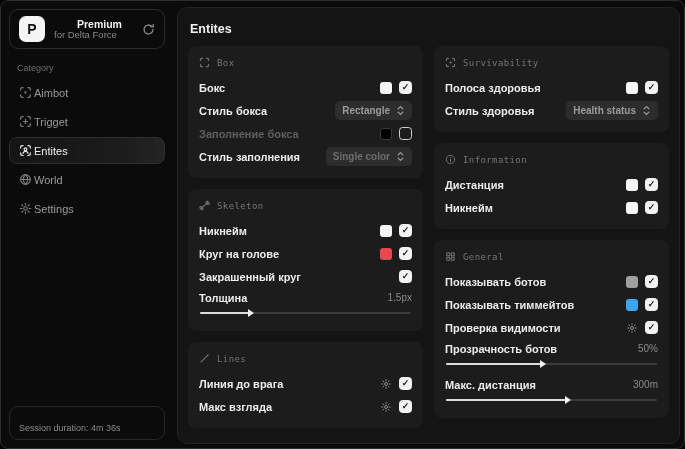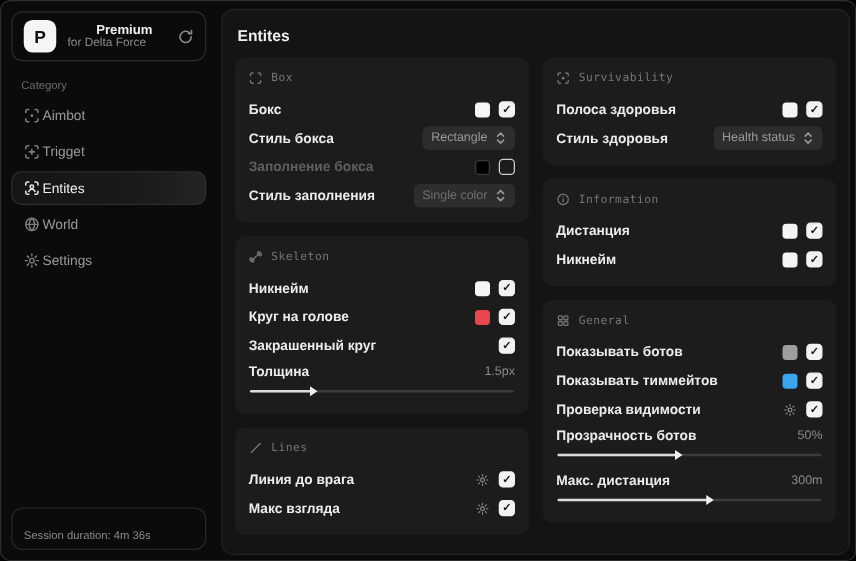--- a/index.html
+++ b/index.html
@@ -54,21 +54,21 @@
 
   .checkbox { width:13px; height:13px; border-radius:3.5px; border:1.5px solid #cfcfcf;
     background:transparent; display:flex; align-items:center; justify-content:center;
     cursor:pointer; }
   .checkbox.on { background:#f2f2f2; border-color:#f2f2f2; }
   .checkbox.on::after { content:"✓"; color:#141414; font-size:9px; font-weight:bold;
     line-height:1; }
 
   .dropdown { display:flex; align-items:center; gap:6px; background:#2d2d2d; border:none;
     border-radius:5px; height:19px; padding:0 7px; color:#9a9a9a; font-size:10px;
-    font-family:"Liberation Sans", sans-serif; cursor:pointer; }
+    font-family:"Liberation Sans", sans-serif; cursor:pointer;font-weight:bold; }
   .dropdown.muted { color:#6e6e6e; }
   .dropdown .unfold { display:flex; color:#9a9a9a; }
 
   .mini-ico { color:#8a8a8a; display:flex; }
 
   .val { color:#8a8a8a; font-size:10px; }
   .slider { position:relative; height:10px; margin:1px 1px 3px 1px; cursor:pointer; }
   .slider .track { position:absolute; left:0; right:0; top:4px; height:2px;
     background:#3c3c3c; border-radius:1px; }
   .slider .fill { position:absolute; left:0; top:4px; height:2px; background:#dcdcdc;

